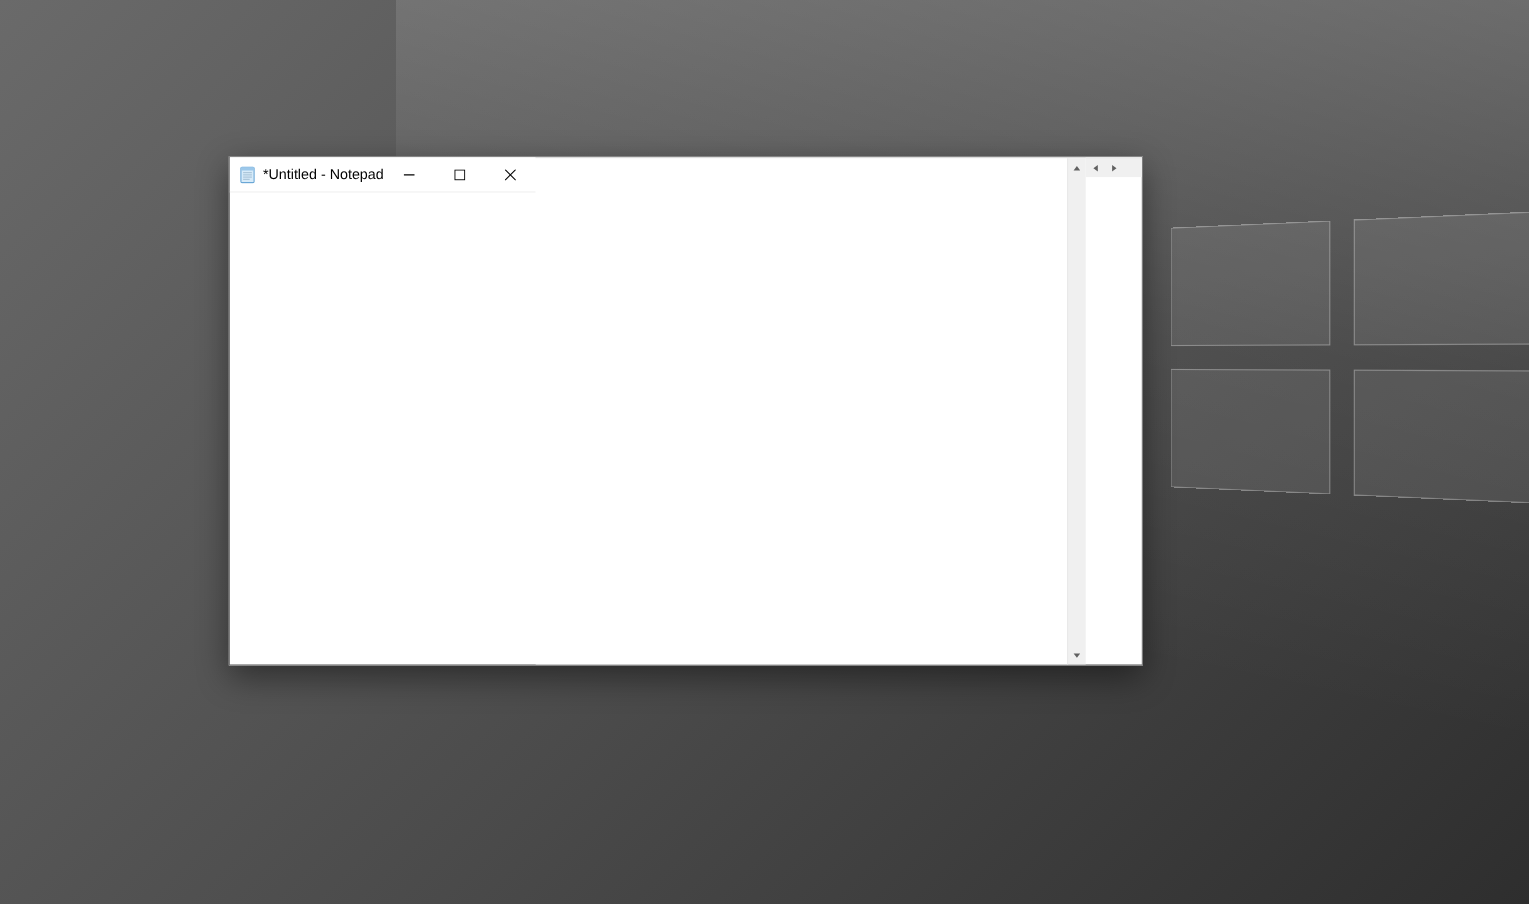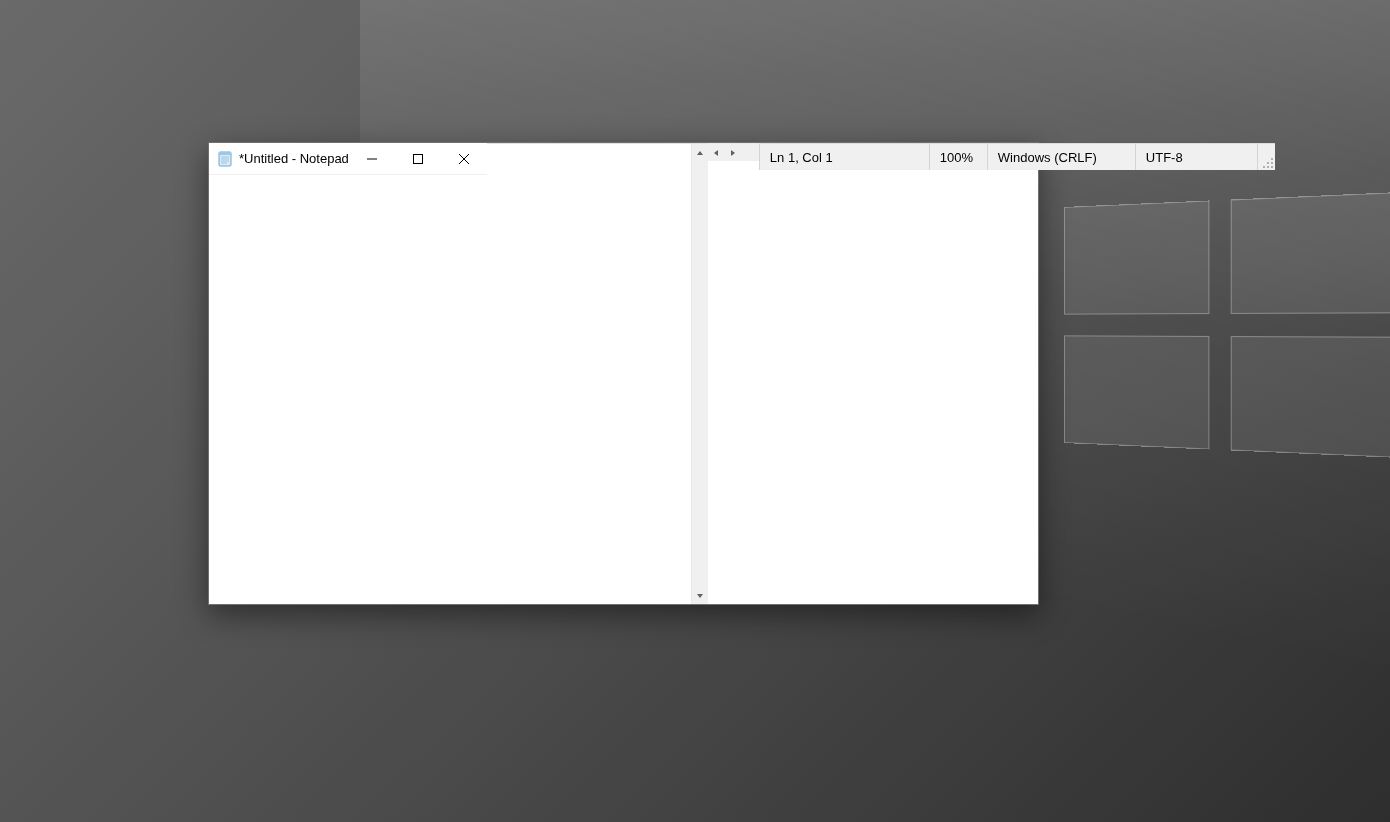--- a/index.html
+++ b/index.html
@@ -221,31 +221,14 @@
     </div>
     <div class="track"></div>
     <div class="scroll-arrow">
       <svg width="8" height="8" viewBox="0 0 8 8">
           <path d="M6 4 L2 7 L2 1 Z" fill="#606060"></path>
         </svg>
     </div>
     <div class="spacer-corner"></div>
   </div>
 
-  <div class="statusbar">
-    <div class="status-spacer"></div>
-    <div class="status-cell" style="width:170px">Ln 1, Col 1</div>
-    <div class="status-cell" style="width:58px">100%</div>
-    <div class="status-cell" style="width:148px">Windows (CRLF)</div>
-    <div class="status-cell" style="width:122px">UTF-8</div>
-    <div class="grip">
-      <svg width="12" height="12" viewBox="0 0 12 12">
-        <circle cx="10" cy="10" r="1" fill="#9a9a9a"></circle>
-        <circle cx="10" cy="6" r="1" fill="#9a9a9a"></circle>
-        <circle cx="6" cy="10" r="1" fill="#9a9a9a"></circle>
-        <circle cx="10" cy="2" r="1" fill="#9a9a9a"></circle>
-        <circle cx="6" cy="6" r="1" fill="#9a9a9a"></circle>
-        <circle cx="2" cy="10" r="1" fill="#9a9a9a"></circle>
-      </svg>
-    </div>
-  </div>
 
 </div>
 
 </body></html>

